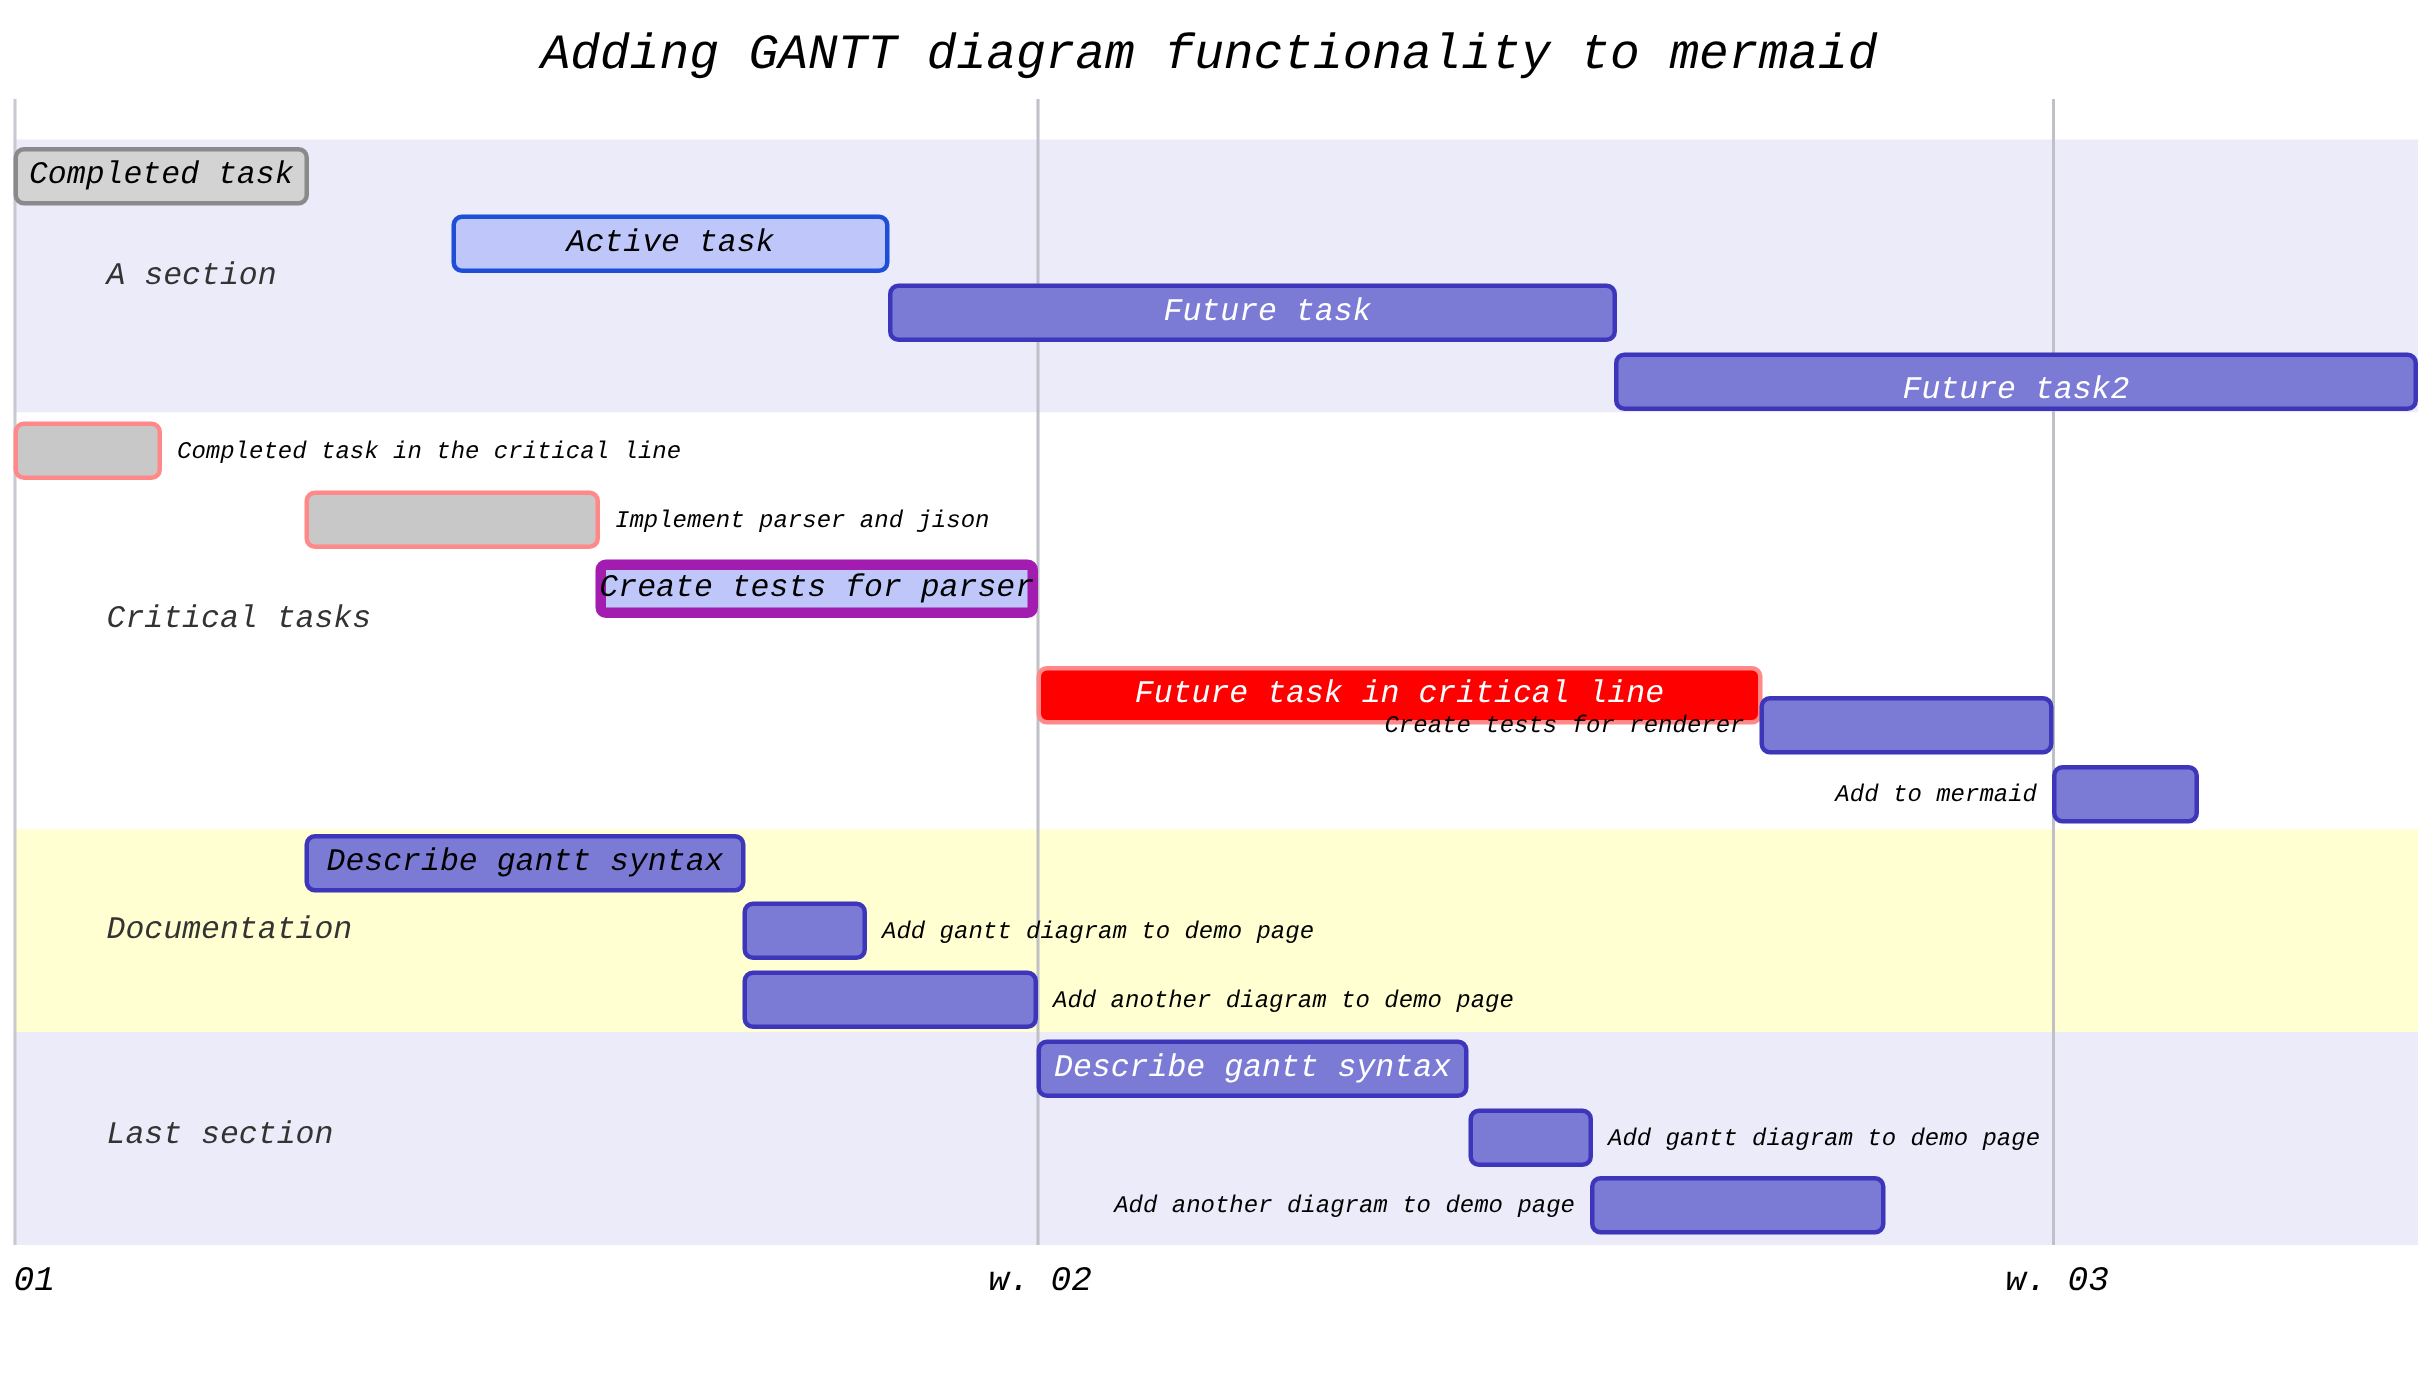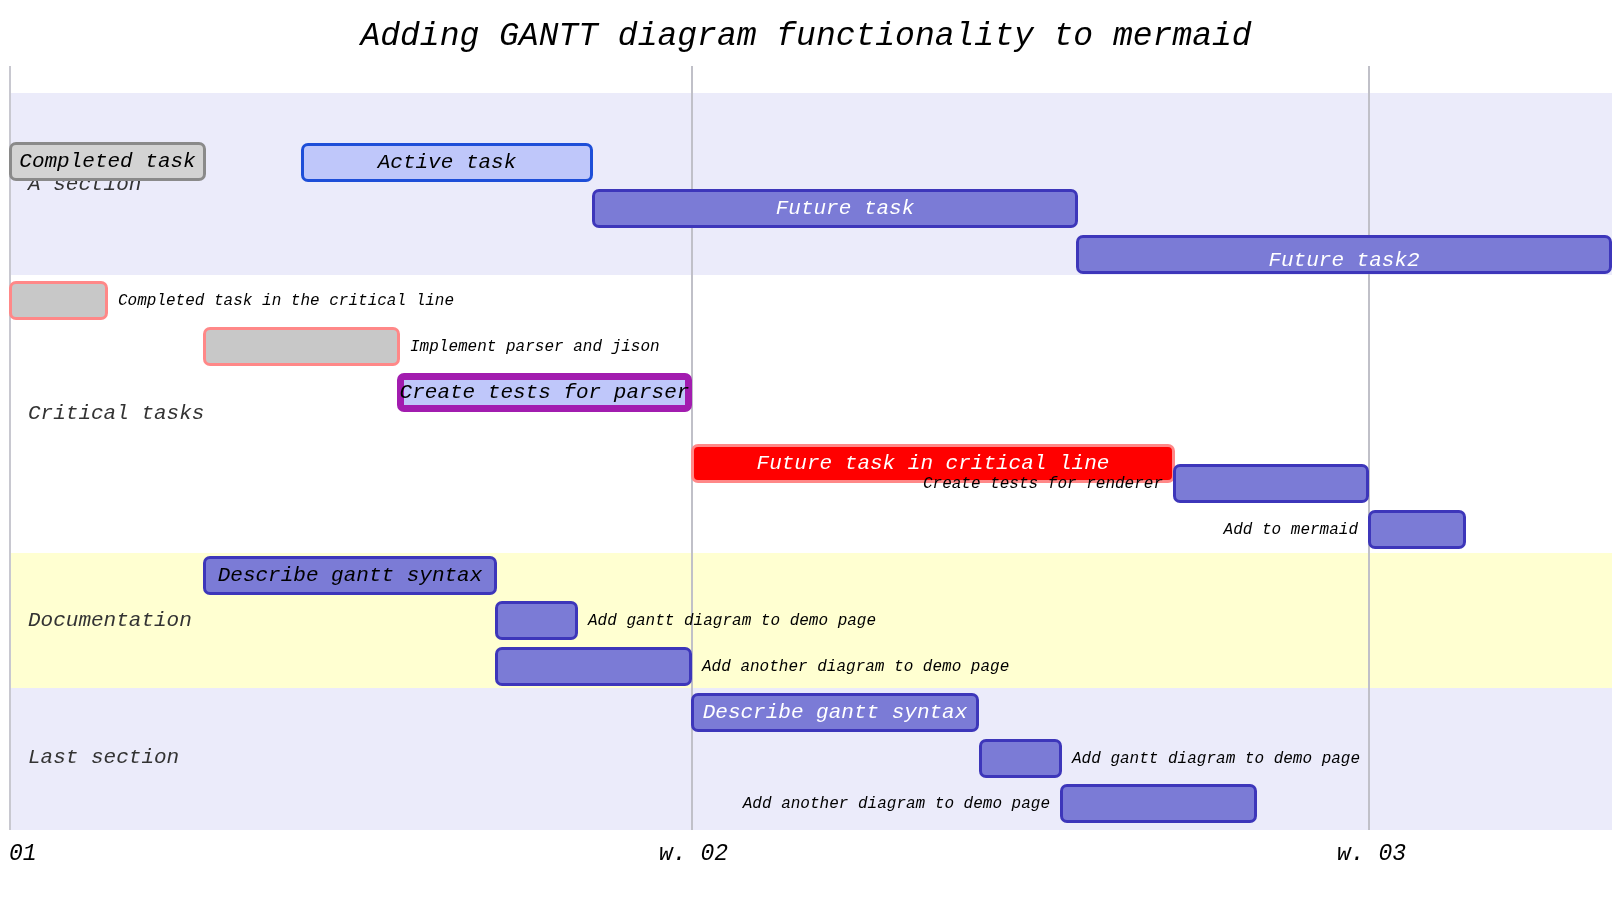--- a/index.html
+++ b/index.html
@@ -66,31 +66,32 @@
     line-height: 1;
     display: flex;
     align-items: center;
   }
   .section-title {
     position: absolute;
     font-size: 21px;
     color: #333333;
     white-space: nowrap;
     line-height: 1;
+    margin-left: 43px;
   }
   .axis-tick {
     position: absolute;
     font-size: 23px;
     color: #000000;
     white-space: nowrap;
     bottom: 58px;
     line-height: 1;
   }
   
-  .bar-done        { background: #d3d3d3; border: 3px solid #8a8a8a; margin-top: 44px; }
+  .bar-done        { background: #d3d3d3; border: 3px solid #8a8a8a; }
   .bar-active      { background: #bfc7fa; border: 3px solid #1d4ed8; }
   .bar-task        { background: #7b7bd6; border: 3px solid #3d36ba; }
   .bar-crit-done   { background: #c8c8c8; border: 3px solid #ff8888; }
   .bar-crit-active { background: #bfc7fa; border: 7px solid #a21caf; }
   .bar-crit        { background: #ff0000; border: 3px solid #ff8888; }
   .lbl-dark  { color: #000000; }
   .lbl-light { color: #ffffff; }
 </style>
 </head>
 <body>

